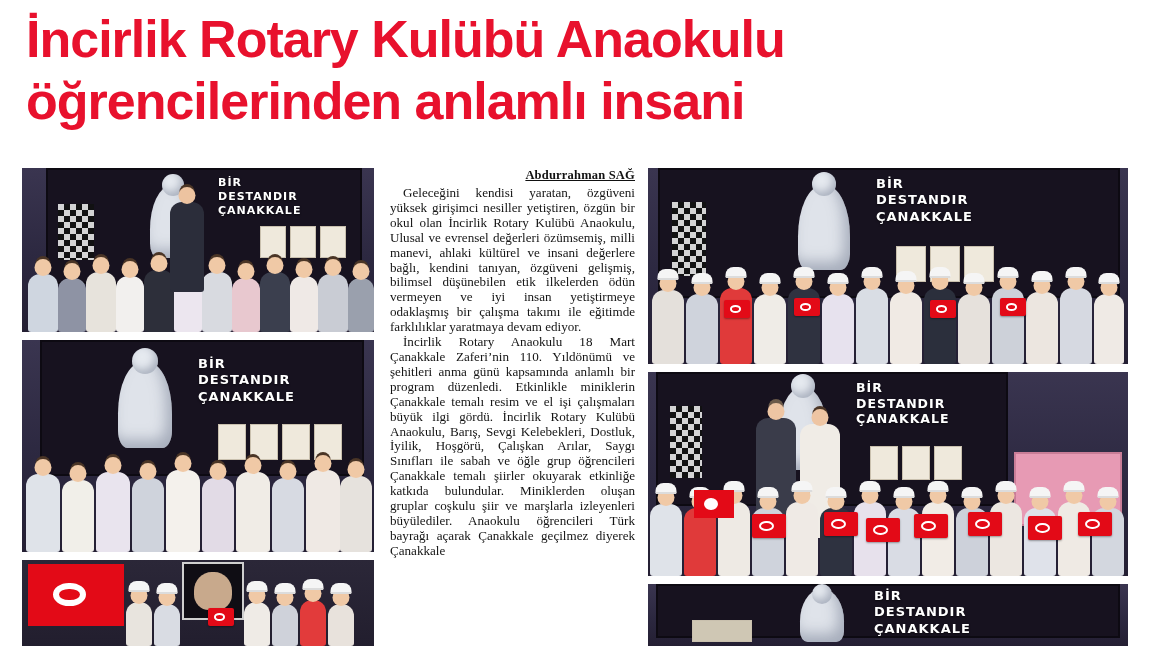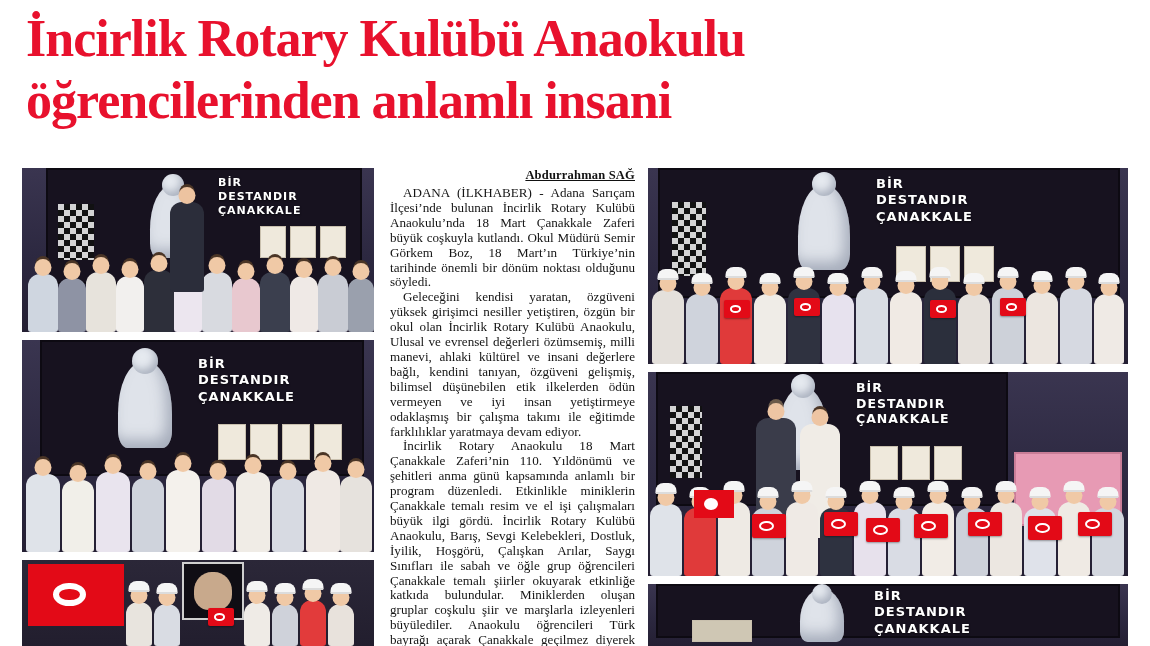--- a/index.html
+++ b/index.html
@@ -22,21 +22,21 @@
   }
 
   
   .headline {
     position: absolute;
     left: 26px;
     top: 8px;
     width: 1105px;
   }
   .headline-line {
-    font-family: Liberation Serif, serif;
+    font-family: Liberation Sans, sans-serif;
     font-weight: bold;
     color: #e8112d;
     font-size: 52px;
     line-height: 62px;
     letter-spacing: -1px;
     white-space: nowrap;
   }
 
   
   .content {
@@ -375,21 +375,20 @@
             <span class="head"></span>
             <span class="cap"></span>
           </div>
         <div class="flagchip" style="left:186px; top:48px; width:26px; height:18px;"></div>
       </div>
     </div>
 
     <div class="col-mid">
       <div class="byline">Abdurrahman SAĞ</div>
       <div class="body-text">
-        <p class="first">ADANA (İLKHABER) - Adana Sarıçam İlçesi’nde bulunan İncirlik Rotary Kulübü Anaokulu’nda 18 Mart Çanakkale Zaferi büyük coşkuyla kutlandı. Okul Müdürü Semir Görkem Boz, 18 Mart’ın Türkiye’nin tarihinde önemli bir dönüm noktası olduğunu söyledi.</p>
         <p>Geleceğini kendisi yaratan, özgüveni yüksek girişimci nesiller yetiştiren, özgün bir okul olan İncirlik Rotary Kulübü Anaokulu, Ulusal ve evrensel değerleri özümsemiş, milli manevi, ahlaki kültürel ve insani değerlere bağlı, kendini tanıyan, özgüveni gelişmiş, bilimsel düşünebilen etik ilkelerden ödün vermeyen ve iyi insan yetiştirmeye odaklaşmış bir çalışma takımı ile eğitimde farklılıklar yaratmaya devam ediyor.</p>
         <p>İncirlik Rotary Anaokulu 18 Mart Çanakkale Zaferi’nin 110. Yıldönümü ve şehitleri anma günü kapsamında anlamlı bir program düzenledi. Etkinlikle miniklerin Çanakkale temalı resim ve el işi çalışmaları büyük ilgi gördü. İncirlik Rotary Kulübü Anaokulu, Barış, Sevgi Kelebekleri, Dostluk, İyilik, Hoşgörü, Çalışkan Arılar, Saygı Sınıfları ile sabah ve öğle grup öğrencileri Çanakkale temalı şiirler okuyarak etkinliğe katkıda bulundular. Miniklerden oluşan gruplar coşkulu şiir ve marşlarla izleyenleri büyülediler. Anaokulu öğrencileri Türk bayrağı açarak Çanakkale geçilmez diyerek Çanakkale</p>
       </div>
     </div>
 
     <div class="col-right">
 
       <div class="photo" style="position:absolute; left:0; top:0; width:480px; height:196px;">
         <div class="scene-wall"></div>
         <div class="board" style="left:10px; top:0; right:8px; height:126px;"></div>

